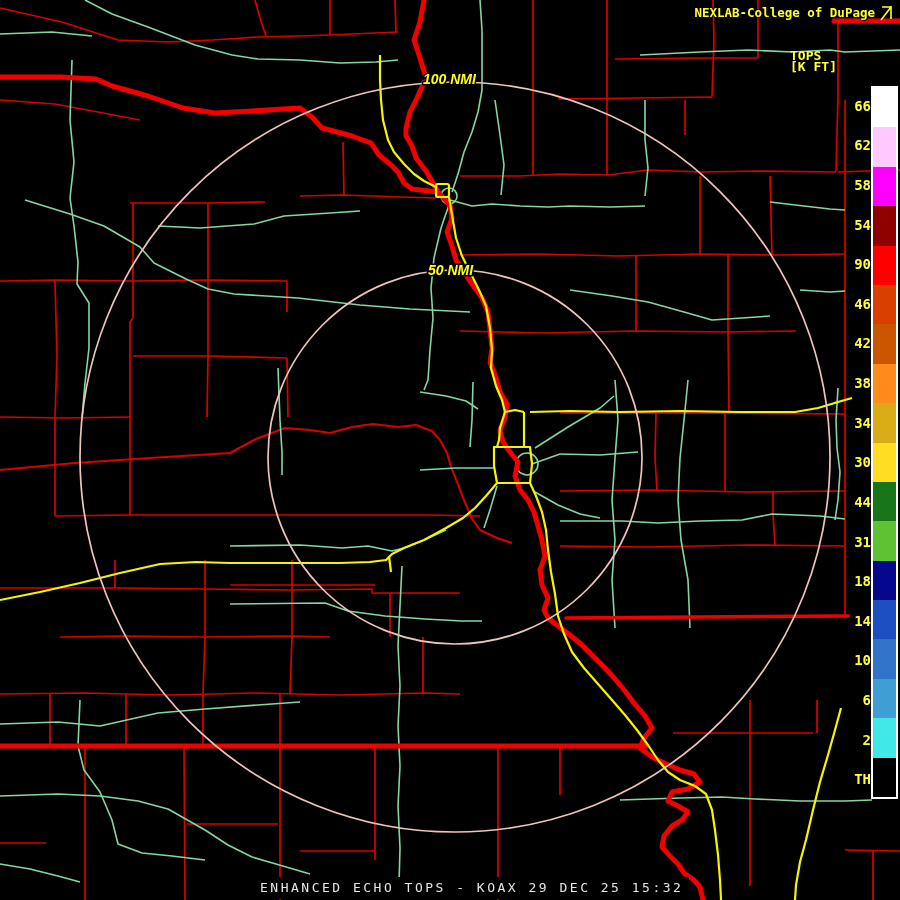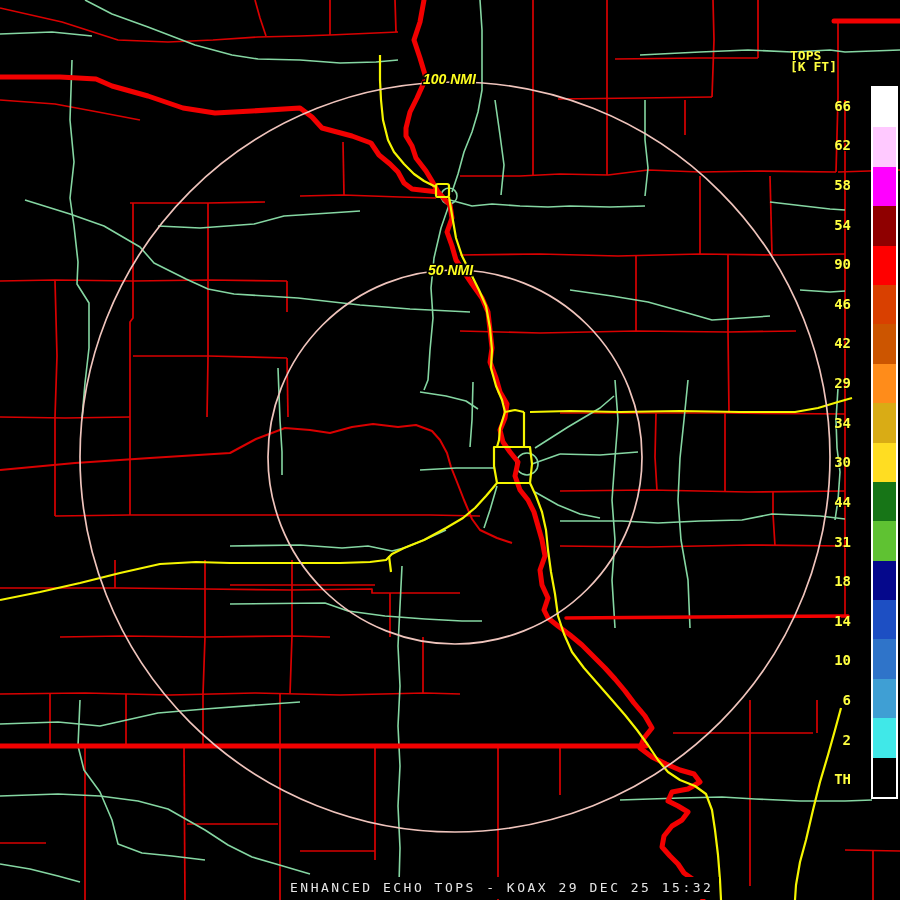--- a/index.html
+++ b/index.html
@@ -11,28 +11,28 @@
   #brand{position:absolute;top:4px;right:6px;display:flex;align-items:center;gap:4px;
          color:#ffff2e;font:bold 12.5px "DejaVu Sans Mono",monospace;
          text-shadow:1px 1px 0 #000,-1px -1px 0 #000;}
   #product-title{position:absolute;top:50px;left:790px;width:104px;
          color:#ffff40;font:bold 13px "DejaVu Sans Mono",monospace;line-height:11px;
          text-shadow:1px 1px 0 #000;}
   #product-title .units{padding-right:26px;display:block;}
   #colorbar{position:absolute;left:845px;top:86px;display:flex;}
   #scale-labels{width:26px;height:713px;display:flex;flex-direction:column;}
   #scale-labels span{flex:1;display:flex;align-items:center;justify-content:flex-end;
-         padding-right:20px;color:#ffff40;font:bold 14px "DejaVu Sans Mono",monospace;
+         padding-right:0;color:#ffff40;font:bold 14px "DejaVu Sans Mono",monospace;
          text-shadow:1px 1px 0 #000;}
   #scale-bar{width:23px;height:709px;border:2px solid #ffffff;background:#000;
          display:flex;flex-direction:column;}
   #scale-bar div{flex:1;}
   #statusbar{position:absolute;left:254px;top:877px;background:#000;padding:3px 6px 4px 6px;
          color:#e6e6e6;font:13px "DejaVu Sans Mono",monospace;letter-spacing:2.5px;
-         white-space:nowrap;margin-left:30px;}
+         white-space:nowrap;}
 </style>
 </head>
 <body>
 
 <div id="screen">
 
   <svg id="mapsvg" width="900" height="900" viewBox="0 0 900 900">
 
     <g stroke="#d90000" stroke-width="1.7" fill="none" stroke-linejoin="round">
       <path d="M0,8 L62,22 L118,40 L168,42 L213,40 L258,37 L300,36 L330,35"></path>
@@ -189,36 +189,42 @@
 
     <g stroke="#efc4bc" stroke-width="1.7" fill="none">
       <circle cx="455" cy="457" r="187"></circle>
       <circle cx="455" cy="457" r="375"></circle>
     </g>
 
     <text class="nmi-label" x="423" y="84">100 NMI</text>
     <text class="nmi-label" x="428" y="275">50 NMI</text>
   </svg>
 
+  <div id="brand">
+    <span>NEXLAB-College of DuPage</span>
+    <svg width="15" height="17" viewBox="0 0 15 17">
+      <path d="M2,16 L12,3 M12,2 L12,15 M3,3 L12,3" stroke="#ffff2e" stroke-width="1.6" fill="none"></path>
+    </svg>
+  </div>
 
   <div id="product-title">
     <span>TOPS</span>
     <span class="units">[K FT]</span>
   </div>
 
   <div id="colorbar">
     <div id="scale-labels">
         <span>66</span>
         <span>62</span>
         <span>58</span>
         <span>54</span>
         <span>90</span>
         <span>46</span>
         <span>42</span>
-        <span>29</span>
+        <span>38</span>
         <span>34</span>
         <span>30</span>
         <span>44</span>
         <span>31</span>
         <span>18</span>
         <span>14</span>
         <span>10</span>
         <span>6</span>
         <span>2</span>
         <span>TH</span>

